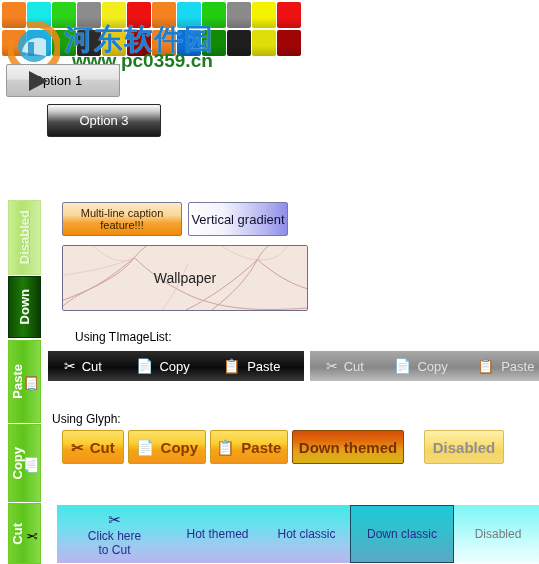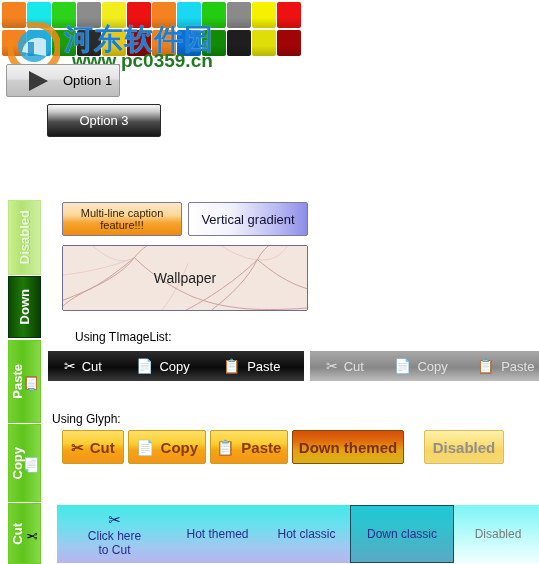--- a/index.html
+++ b/index.html
@@ -58,21 +58,21 @@
     border-radius:2px;
     display:flex; align-items:center; justify-content:center;
     font-size:13px;
     box-sizing:border-box;
     position:relative;
   }
   #opt1{
     background:linear-gradient(to bottom,#f2f2f2 0%,#e3e3e3 45%,#cfcfcf 50%,#bdbdbd 100%);
     color:#000;
     border:1px solid #9a9a9a;
-    justify-content:flex-start; padding-left:56px;
+    justify-content:flex-start; padding-left:26px;
   }
   #opt1-arrow{
     position:absolute; left:22px; top:6px;
     width:0;height:0;
     border-top:10px solid transparent;
     border-bottom:10px solid transparent;
     border-left:19px solid #3a3a3a;
   }
   #opt2{
     background:linear-gradient(to bottom,#e9f7df 0%,#bfe89a 35%,#62b935 62%,#2f8f12 100%);
@@ -141,21 +141,21 @@
     position:absolute; left:62px; top:202px;
     width:120px; height:34px;
     border:1px solid #7a7a9a; border-radius:2px;
     background:linear-gradient(to bottom,#fde9c8 0%,#fbd79a 38%,#f6a431 62%,#f08a0b 100%);
     color:#3a2000; font-size:11px; line-height:12px;
     display:flex; align-items:center; justify-content:center; text-align:center;
     box-sizing:border-box; padding:0 3px;
   }
   #btn-vgrad{
     position:absolute; left:188px; top:202px;
-    width:120px; height:34px;
+    width:100px; height:34px;
     border:1px solid #7a7a9a; border-radius:2px;
     background:linear-gradient(to right,#ffffff 0%,#f2f2fc 35%,#b9b9f2 75%,#8d8de8 100%);
     color:#101030; font-size:13px;
     display:flex; align-items:center; justify-content:center;
     box-sizing:border-box;
   }
   #btn-wallpaper{
     position:absolute; left:62px; top:245px;
     width:246px; height:66px;
     border:1px solid #6d6d8d; border-radius:2px;

